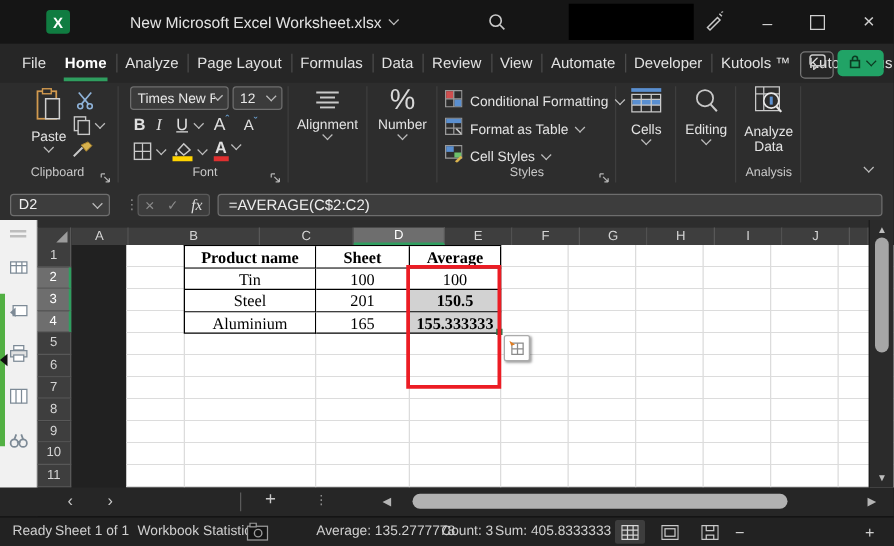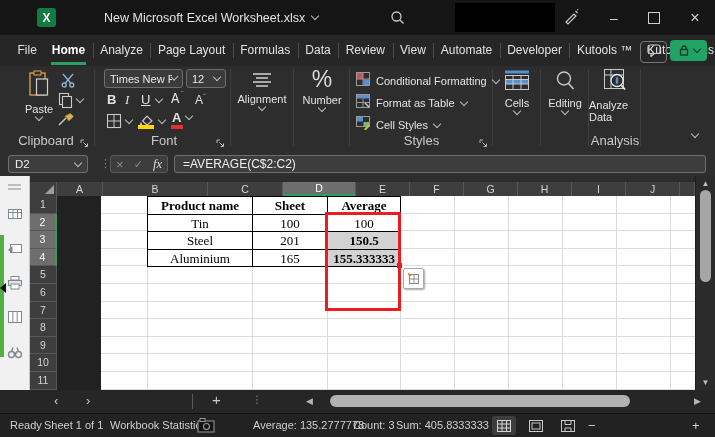--- a/index.html
+++ b/index.html
@@ -27,21 +27,21 @@
   .rtab:nth-child(n+3)::before{content:"";position:absolute;left:0;top:8px;height:15px;width:1px;background:#4b4b4b;}
   .rtab.active{color:#fff;font-weight:bold;}
   .rtab.active::after{content:"";position:absolute;left:7px;right:7px;bottom:1px;height:3px;background:#2f9e5f;}
   .commentbtn{left:640px;top:41px;width:25px;height:20px;border:1px solid #777;border-radius:4px;
               display:flex;align-items:center;justify-content:center;}
   .sharebtn{left:670px;top:40px;width:37px;height:21px;background:#21a366;border-radius:4px;
             display:flex;align-items:center;justify-content:center;gap:4px;}
   
   .ribbon{left:0;top:66px;width:715px;height:86px;background:#2d2d2d;border-bottom:2px solid #1b1b1b;box-sizing:content-box;}
   .rsep{position:absolute;top:3px;width:1px;height:77px;background:#3e3e3e;}
-  .glabel{position:absolute;font-size:13px;color:#c9c9c9;text-align:center;}
+  .glabel{position:absolute;font-size:10px;color:#c9c9c9;text-align:center;}
   .rtext{font-size:11px;color:#e3e3e3;}
   .combo{position:absolute;height:19px;background:#3b3b3b;border:1px solid #6e6e6e;border-radius:3px;
          display:flex;align-items:center;justify-content:space-between;padding:0 5px;box-sizing:border-box;
          font-size:11px;color:#e8e8e8;}
   .bigbtn{position:absolute;display:flex;flex-direction:column;align-items:center;gap:2px;}
   .fontbtn{position:absolute;font-size:13px;color:#e0e0e0;}
   .cbar{position:absolute;height:3.5px;}
   
   .fbar{left:0;top:152px;width:715px;height:24px;background:#2e2e2e;}
   .fbox{position:absolute;top:3px;height:18px;background:#3d3d3d;border:1px solid #6e6e6e;border-radius:3px;
@@ -196,21 +196,21 @@
     <span class="chv"></span>
   </div>
   <div class="combo" style="left:186px;top:3px;width:40px;">
     <span>12</span>
     <span class="chv"></span>
   </div>
   <span class="fontbtn" style="left:107px;top:26px;font-weight:bold;">B</span>
   <span class="fontbtn" style="left:125px;top:26px;font-style:italic;font-family:'Liberation Serif',serif;">I</span>
   <span class="fontbtn" style="left:141px;top:26px;text-decoration:underline;">U</span>
   <span class="chv" style="position:absolute;left:156px;top:33px;"></span>
-  <span class="fontbtn" style="left:171px;top:24px;font-size:14px;font-family:Liberation Mono, monospace;"><span>A</span><span style="color:#6fa8dc;font-size:9px;vertical-align:6px;">ˆ</span></span>
+  <span class="fontbtn" style="left:171px;top:24px;font-size:14px;"><span>A</span><span style="color:#6fa8dc;font-size:9px;vertical-align:6px;">ˆ</span></span>
   <span class="fontbtn" style="left:195px;top:26px;font-size:12px;"><span>A</span><span style="color:#6fa8dc;font-size:9px;vertical-align:4px;">ˇ</span></span>
   <div class="abs flexc" style="left:106px;top:47px;gap:4px;">
     <svg width="16" height="16">
         <rect x="1.5" y="1.5" width="13" height="13" fill="none" stroke="#c9c9c9" stroke-width="1.1"></rect>
         <line x1="8" y1="1.5" x2="8" y2="14.5" stroke="#c9c9c9"></line>
         <line x1="1.5" y1="8" x2="14.5" y2="8" stroke="#c9c9c9"></line>
       </svg>
     <span class="chv"></span>
   </div>
   <div class="abs flexc" style="left:138px;top:46px;gap:4px;">
@@ -315,21 +315,21 @@
 
   <div class="bigbtn" style="left:589px;top:2px;width:52px;">
     <span><svg width="25" height="25">
           <rect x="1.5" y="1.5" width="19" height="19" fill="none" stroke="#c9c9c9"></rect>
           <line x1="1.5" y1="7" x2="20.5" y2="7" stroke="#c9c9c9"></line>
           <line x1="8" y1="1.5" x2="8" y2="20.5" stroke="#c9c9c9"></line>
           <circle cx="14" cy="12.5" r="6" fill="#2d2d2d" stroke="#e8e8e8" stroke-width="1.3"></circle>
           <rect x="12.8" y="9.3" width="2.4" height="6.4" fill="#5a8fd0"></rect>
           <line x1="18.3" y1="17.3" x2="22" y2="21.5" stroke="#e8e8e8" stroke-width="1.8"></line>
         </svg></span>
-    <span class="rtext" style="text-align:left;line-height:12px;">Analyze Data</span>
+    <span class="rtext" style="text-align:center;line-height:12px;">Analyze Data</span>
   </div>
   <div class="glabel" style="left:589px;top:67px;width:52px;">Analysis</div>
   <span class="chv" style="position:absolute;left:692px;top:68px;"></span>
 </div>
 
 <div class="abs fbar">
   <div class="fbox" style="left:8px;width:80px;justify-content:space-between;padding:0 6px;">
     <span>D2</span>
     <span class="chv"></span>
   </div>

